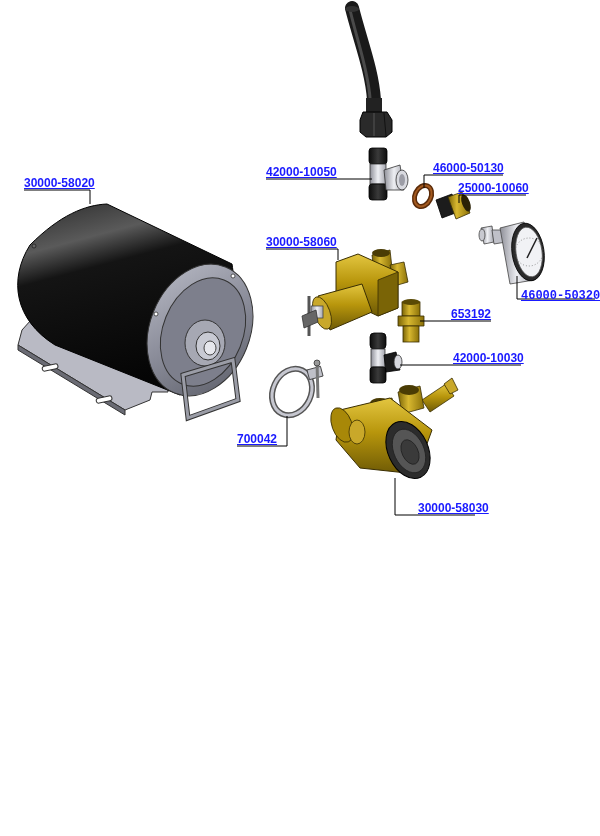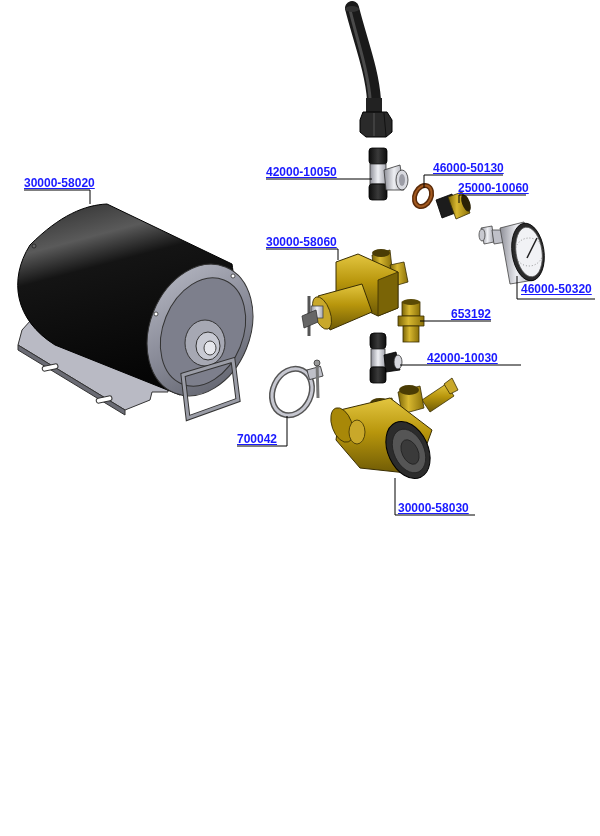--- a/index.html
+++ b/index.html
@@ -193,19 +193,19 @@
       <polyline points="237,446 287,446 287,416"></polyline>
       <polyline points="395,478 395,515 475,515"></polyline>
     </g>
   </svg>
 
   
   <a class="part-label" style="left:16px; top:176px;margin-left:8px;">30000-58020</a>
   <a class="part-label" style="left:266px; top:165px;">42000-10050</a>
   <a class="part-label" style="left:433px; top:161px;">46000-50130</a>
   <a class="part-label" style="left:458px; top:181px;">25000-10060</a>
-  <a class="part-label" style="left:521px; top:282px;">46000-50320</a>
+  <a class="part-label" style="left:521px; top:289px;font-family:Liberation Mono, monospace;">46000-50320</a>
   <a class="part-label" style="left:266px; top:235px;text-decoration:underline;">30000-58060</a>
   <a class="part-label" style="left:451px; top:307px;">653192</a>
-  <a class="part-label" style="left:427px; top:351px;">42000-10030</a>
+  <a class="part-label" style="left:453px; top:351px;">42000-10030</a>
   <a class="part-label" style="left:237px; top:432px;">700042</a>
-  <a class="part-label" style="left:398px; top:501px;text-align:right;">30000-58030</a>
+  <a class="part-label" style="left:418px; top:501px;text-align:right;">30000-58030</a>
 </div>
 
 </body></html>

